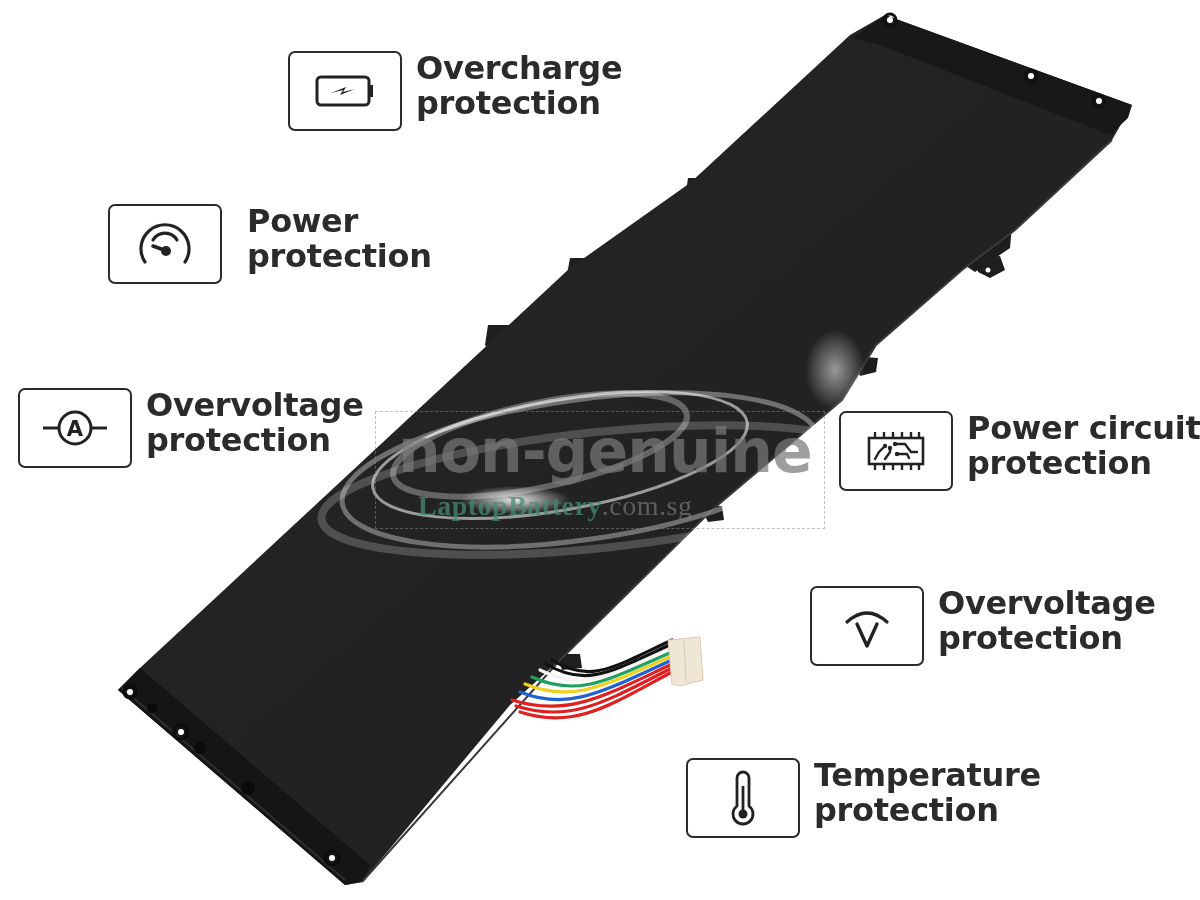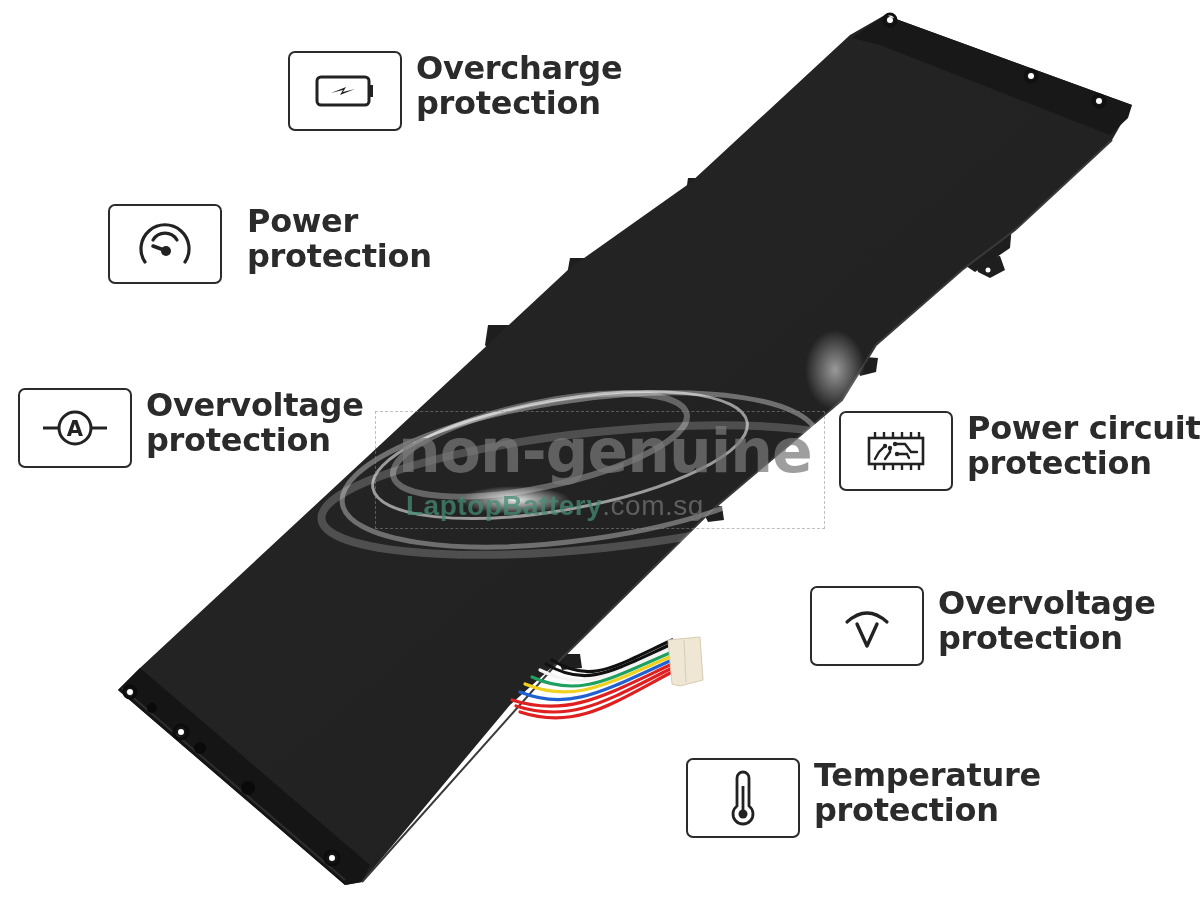--- a/index.html
+++ b/index.html
@@ -47,22 +47,22 @@
       left: 22px; top: 4px;
       font-family: "DejaVu Sans", sans-serif;
       font-weight: bold;
       font-size: 60px;
       letter-spacing: -1px;
       color: rgba(120,120,120,0.72);
       white-space: nowrap;
     }
     .wm-site {
       position: absolute;
-      left: 30px; top: 78px;
-      font-family: Liberation Sans, sans-serif;
+      left: 42px; top: 78px;
+      font-family: Liberation Serif, serif;
       font-size: 28px;
       white-space: nowrap;
       letter-spacing: 0.5px;
     }
     .wm-site .brand { color: rgba(70,140,115,0.75); font-weight: bold; }
     .wm-site .tld { color: rgba(120,120,120,0.7); }
   </style>
 </head>
 <body>
 

